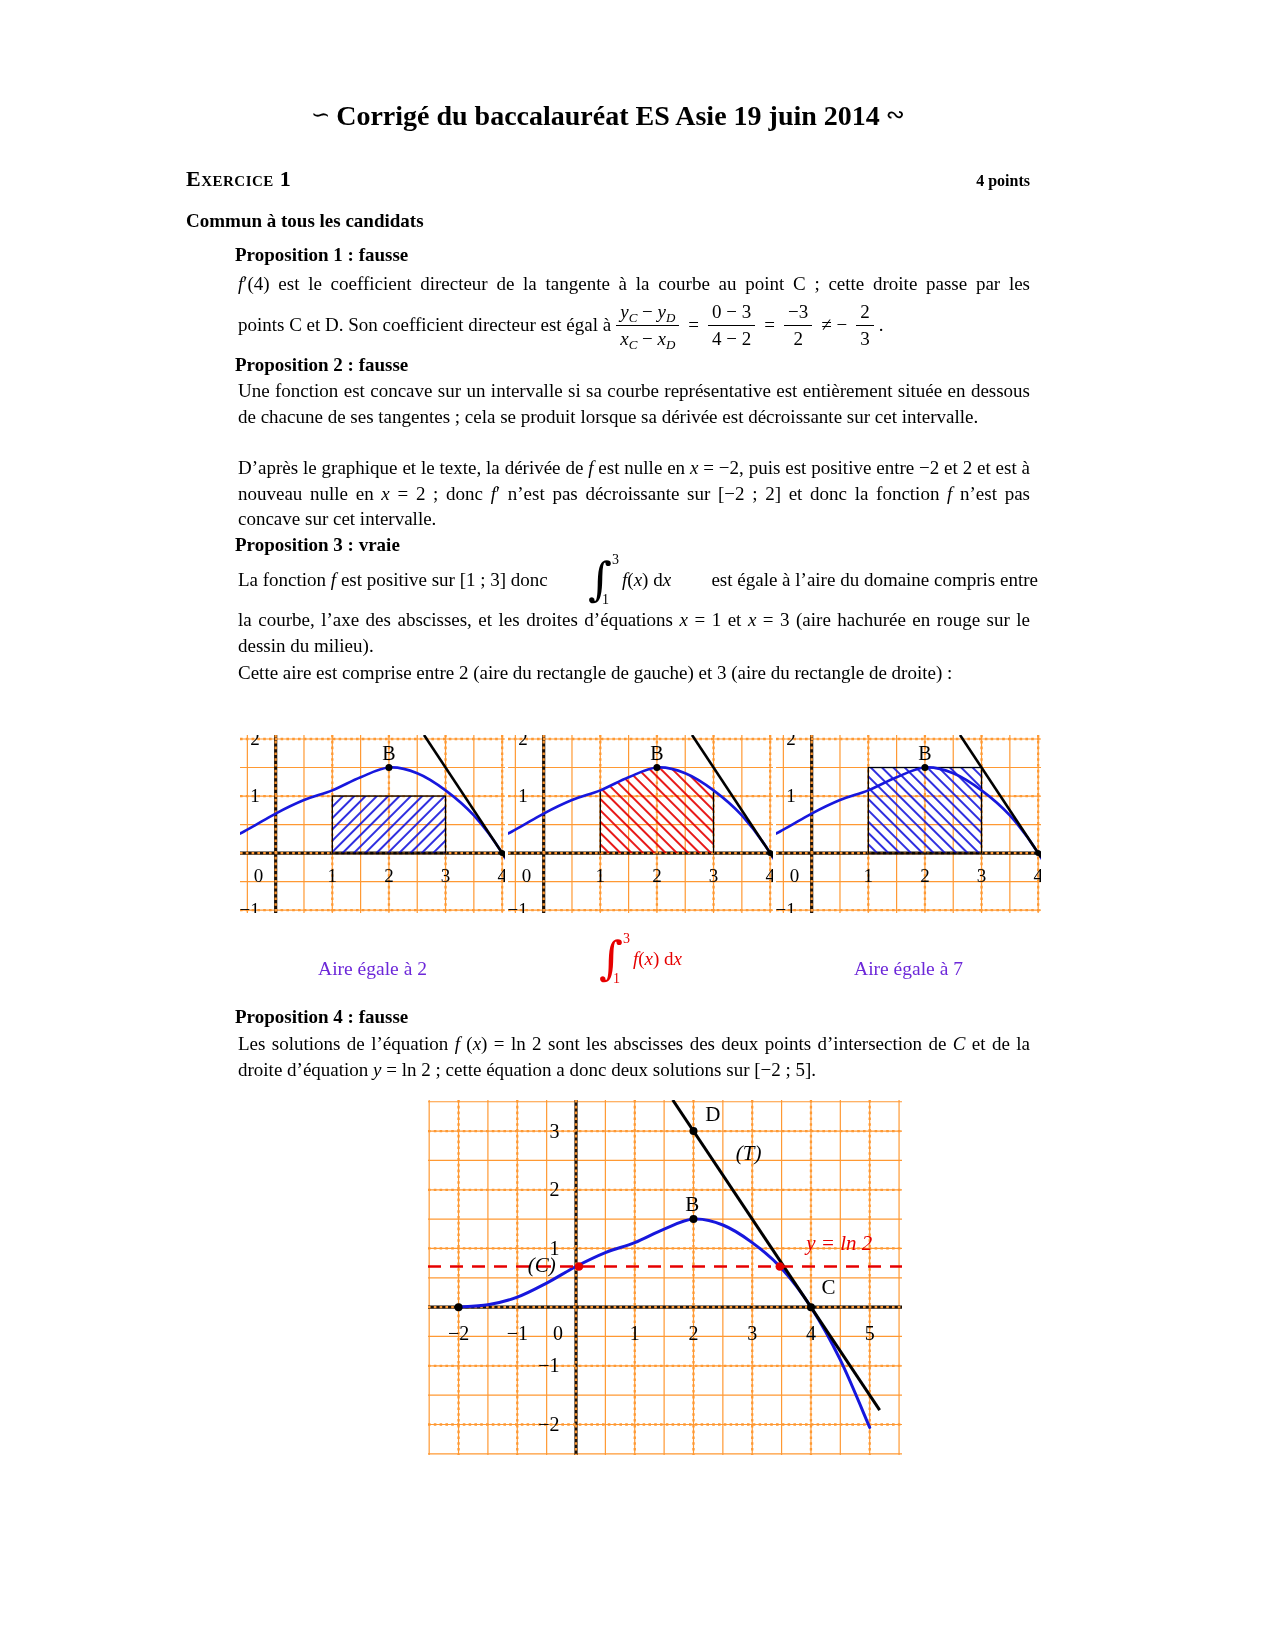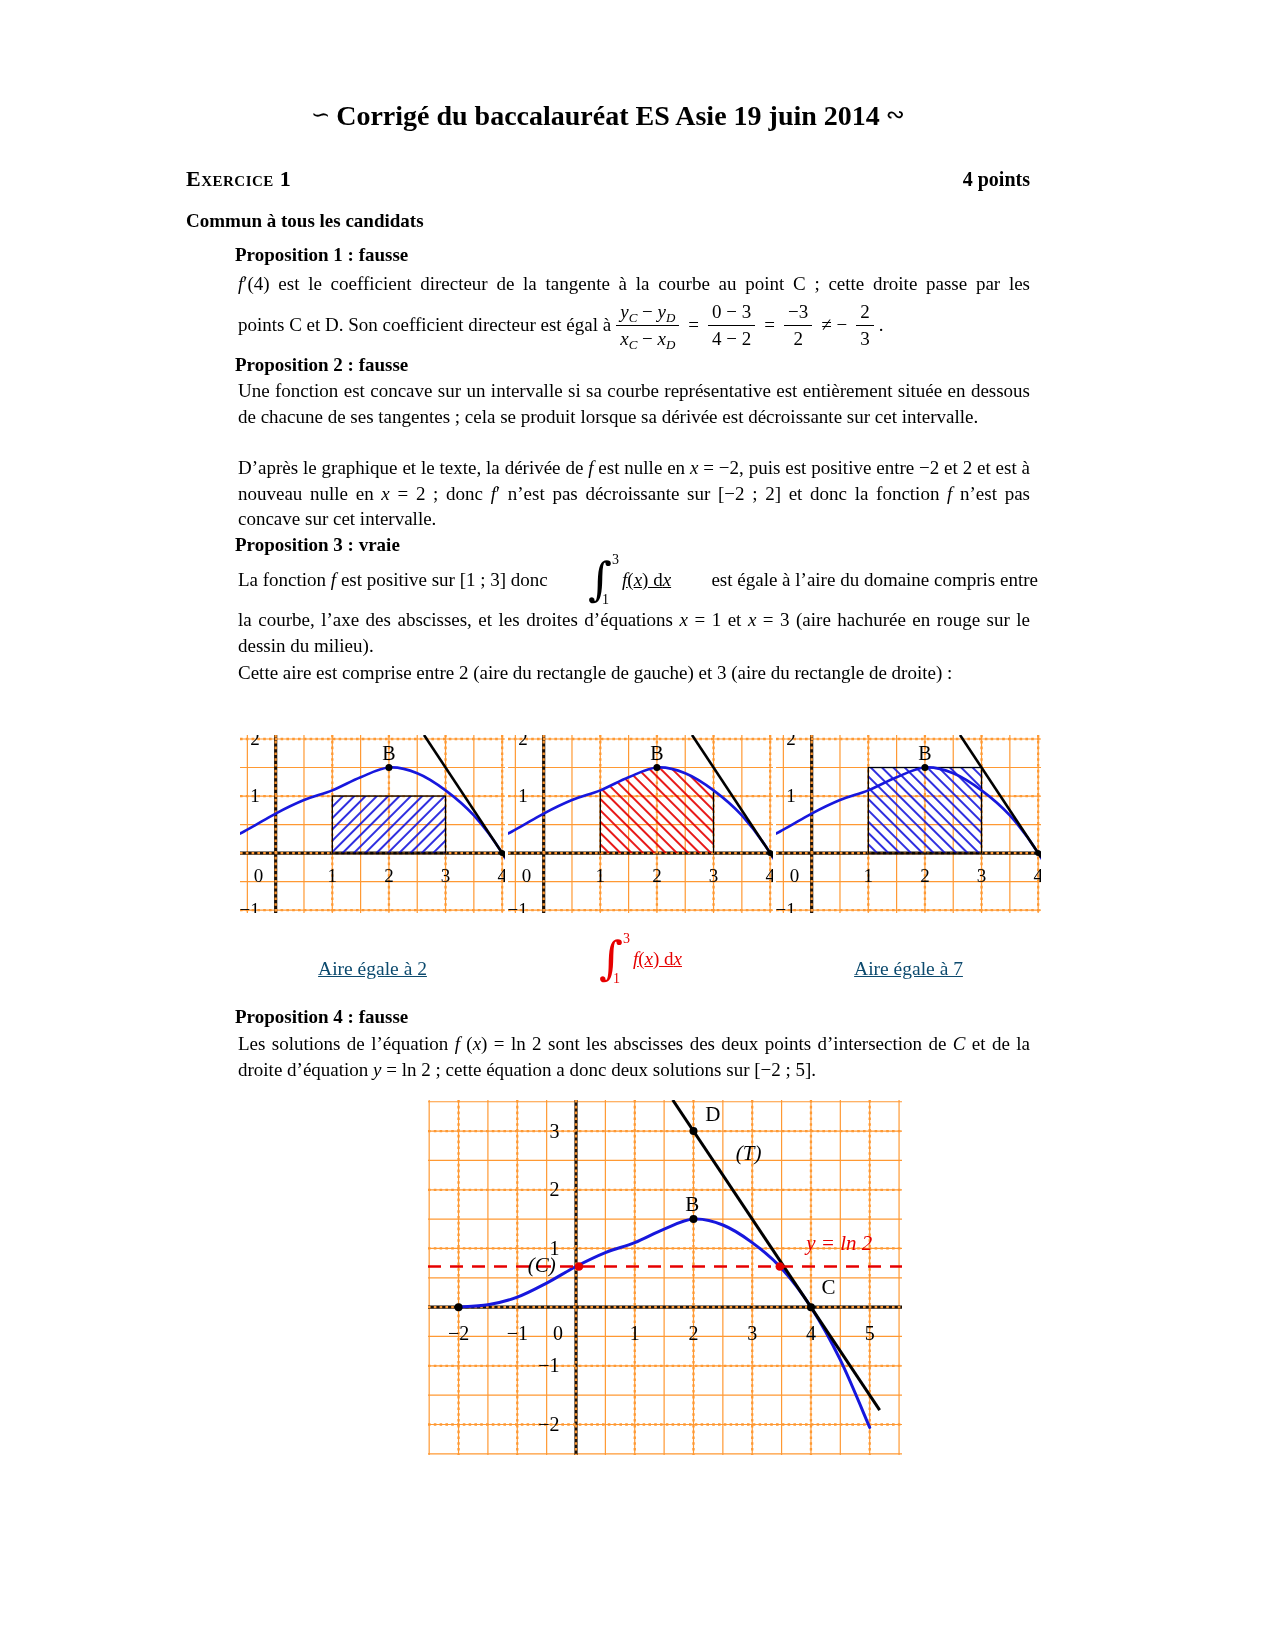--- a/index.html
+++ b/index.html
@@ -3,39 +3,39 @@
 <meta charset="utf-8">
 <style>
   html,body{margin:0;padding:0;background:#ffffff;}
   .page{position:relative;width:1275px;height:1591px;background:#ffffff;overflow:hidden;
         font-family:"Liberation Serif",serif;color:#000;}
   .abs{position:absolute;}
   .title{left:186px;top:100px;width:844px;text-align:center;font-size:28px;font-weight:bold;}
   .orn{font-family:"DejaVu Sans",sans-serif;font-size:23px;font-weight:normal;vertical-align:3px;padding:0 6px;}
   .exrow{left:186px;top:166px;width:844px;display:flex;justify-content:space-between;align-items:baseline;}
   .exercice{font-variant:small-caps;font-weight:bold;font-size:22px;letter-spacing:0.5px;}
-  .points{font-weight:bold;font-size:20px;}
+  .points{font-weight:bold;font-size:16px;}
   .commun{left:186px;top:210px;font-weight:bold;font-size:19px;}
   .phead{left:227px;font-weight:bold;font-size:19px;margin-left:8px;}
   .para{left:238px;width:792px;font-size:19px;line-height:25.5px;text-align:justify;}
   .jall{text-align-last:justify;}
   .mathrow{left:238px;width:810px;display:flex;align-items:center;font-size:19px;white-space:nowrap;}
   .frac{display:inline-block;text-align:center;vertical-align:middle;margin:0 5px;line-height:1.12;}
   .frac .fnum{display:block;border-bottom:1.4px solid #000;padding:0 4px 2px;}
   .frac .fden{display:block;padding-top:2px;}
   .mop{margin:0 4px;}
   .msub{font-size:13px;position:relative;top:4px;font-style:italic;}
   .intwrap{display:inline-flex;align-items:center;margin:0 7px;}
   .isign{font-family:"DejaVu Serif",serif;font-size:46px;line-height:0.95;}
   .ilims{display:inline-flex;flex-direction:column;justify-content:space-between;height:56px;font-size:14px;}
   .ilo{transform:translateX(-10px);}
-  .ibody{font-size:19px;margin-left:3px;text-decoration:underline;}
+  .ibody{font-size:19px;margin-left:3px;}
   .p3row{left:238px;width:800px;display:flex;align-items:center;font-size:19px;white-space:nowrap;}
   .fig{position:absolute;}
-  .figcap{position:absolute;text-align:center;font-size:19.5px;color:#0c4a6e;text-decoration:underline;}
+  .figcap{position:absolute;text-align:center;font-size:19.5px;color:#6d28d9;}
   .capmid{position:absolute;display:flex;justify-content:center;align-items:center;color:#e60000;}
   .capmid .isign{color:#e60000;}
   svg text{font-family:"Liberation Serif",serif;}
 </style>
 </head>
 <body>
 
 <div class="page">
 
   <div class="abs title">

